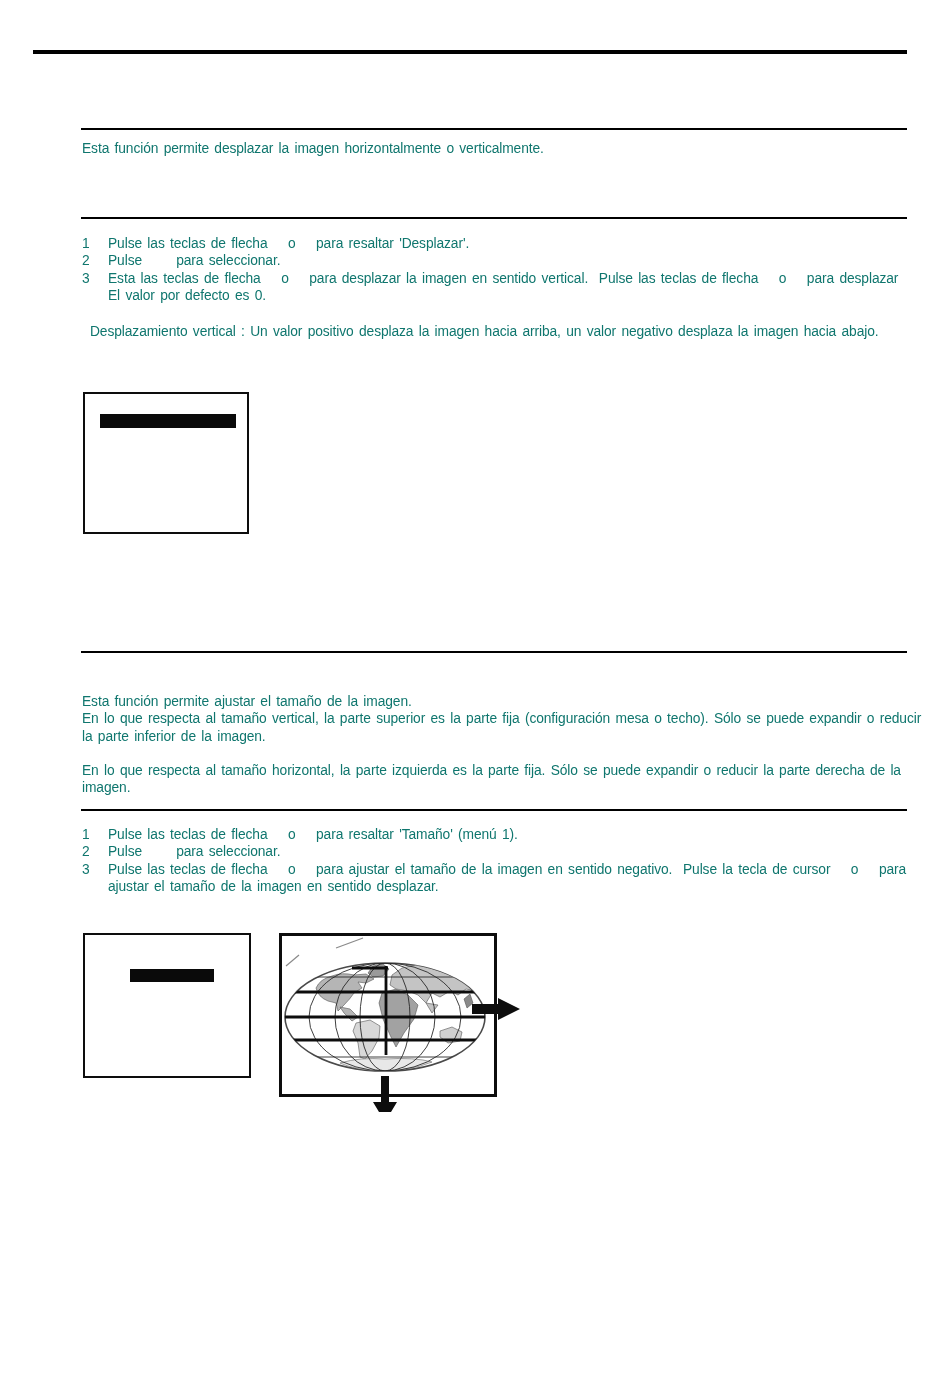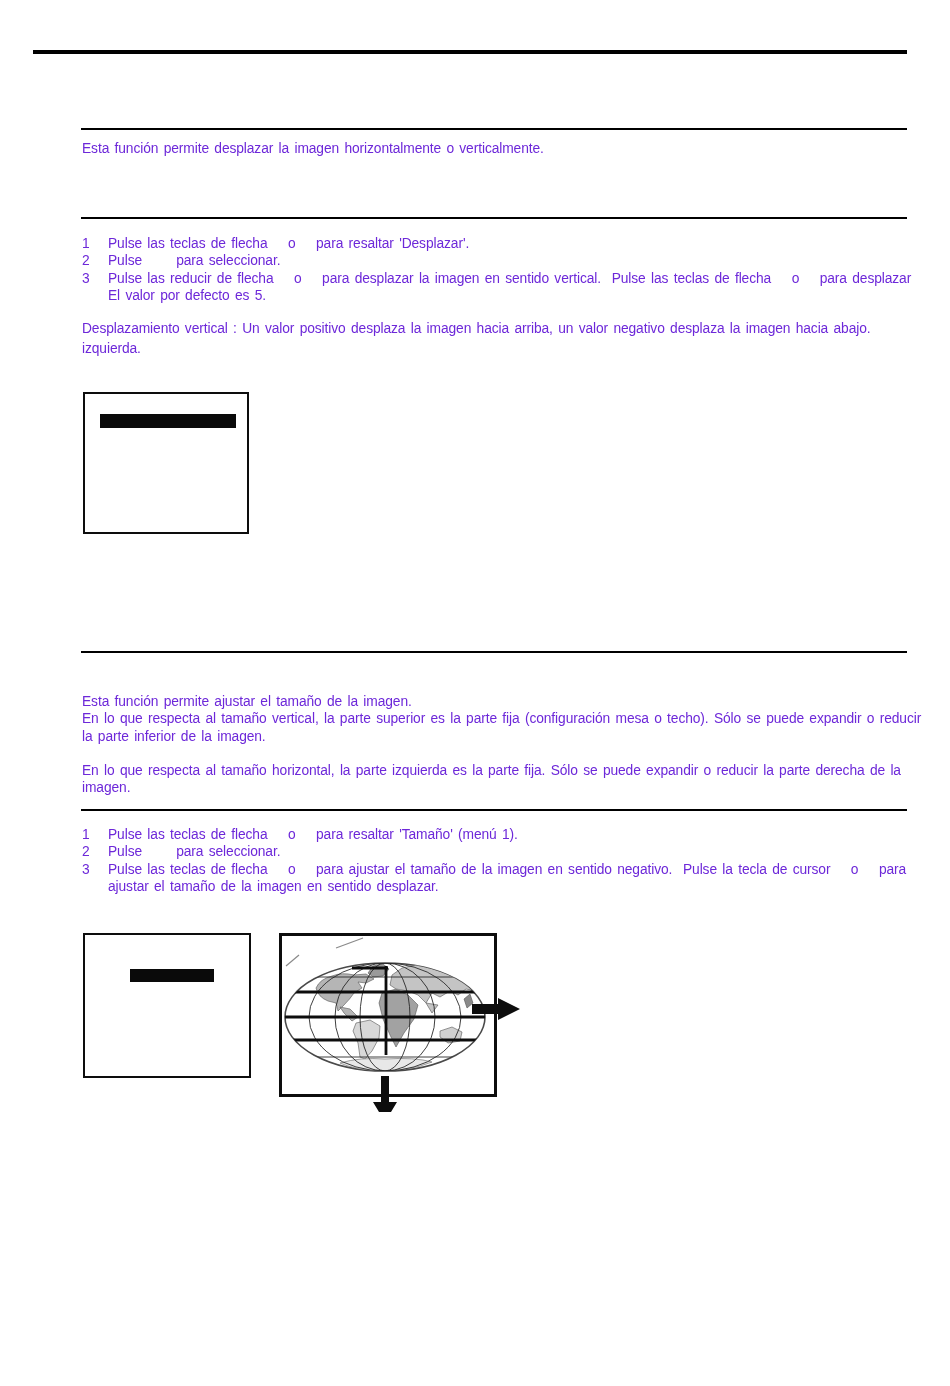--- a/index.html
+++ b/index.html
@@ -1,18 +1,18 @@
 <!DOCTYPE html>
 <html><head>
 <meta charset="utf-8">
 <style>
   html,body{margin:0;padding:0;background:#ffffff;}
   .page{
     position:relative;width:950px;height:1112px;background:#ffffff;
-    font-family:"Liberation Sans", sans-serif;color:#6d28d9;overflow:hidden;
+    font-family:"Liberation Sans", sans-serif;color:#0f766e;overflow:hidden;
   }
   .abs{position:absolute;}
   .rule{position:absolute;background:#000000;}
   .tline{white-space:pre;line-height:17.3px;min-height:17.3px;font-size:13.8px;letter-spacing:-0.1px;word-spacing:1.6px;}
   .para{position:absolute;left:82px;width:836px;}
   .steps{position:absolute;left:82px;width:836px;}
   .step{display:flex;align-items:flex-start;}
   .step-num{width:26px;flex:0 0 26px;font-size:13.8px;line-height:17.3px;}
   .step-body{flex:1;}
   .notes .tline:last-child{margin-top:3px;}
@@ -46,29 +46,28 @@
       </div>
       <div class="step">
         <span class="step-num">2</span>
         <div class="step-body">
           <div class="tline">Pulse   para seleccionar.</div>
         </div>
       </div>
       <div class="step">
         <span class="step-num">3</span>
         <div class="step-body">
-          <div class="tline">Pulse las reducir de flecha  o  para desplazar la imagen en sentido vertical.  Pulse las teclas de flecha  o  para desplazar</div>
-          <div class="tline">El valor por defecto es 5.</div>
+          <div class="tline">Esta las teclas de flecha  o  para desplazar la imagen en sentido vertical.  Pulse las teclas de flecha  o  para desplazar</div>
+          <div class="tline">El valor por defecto es 0.</div>
         </div>
       </div>
     </div>
 
-  <div class="para notes" style="top:320px;">
+  <div class="para notes" style="top:320px;margin-left:8px;">
       <div class="tline">Desplazamiento vertical : Un valor positivo desplaza la imagen hacia arriba, un valor negativo desplaza la imagen hacia abajo.</div>
-      <div class="tline">izquierda.</div>
     </div>
 
   <div class="menu-box" style="left:83px;top:392px;width:166px;height:142px;">
     <div class="menu-bar" style="left:15px;top:20px;width:136px;height:14px;"></div>
   </div>
 
   <div class="rule" style="left:81px;top:651px;width:826px;height:2px;"></div>
 
   <div class="para" style="top:693px;">
       <div class="tline">Esta función permite ajustar el tamaño de la imagen.</div>

